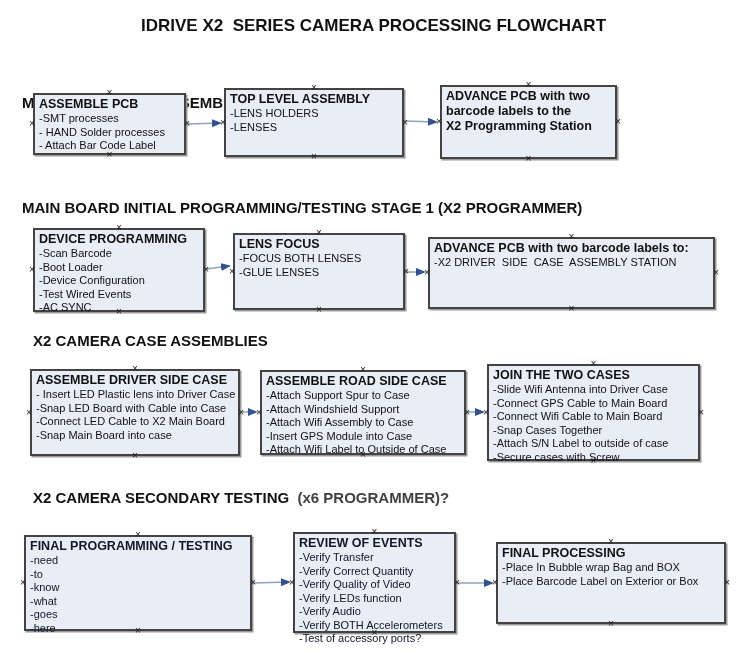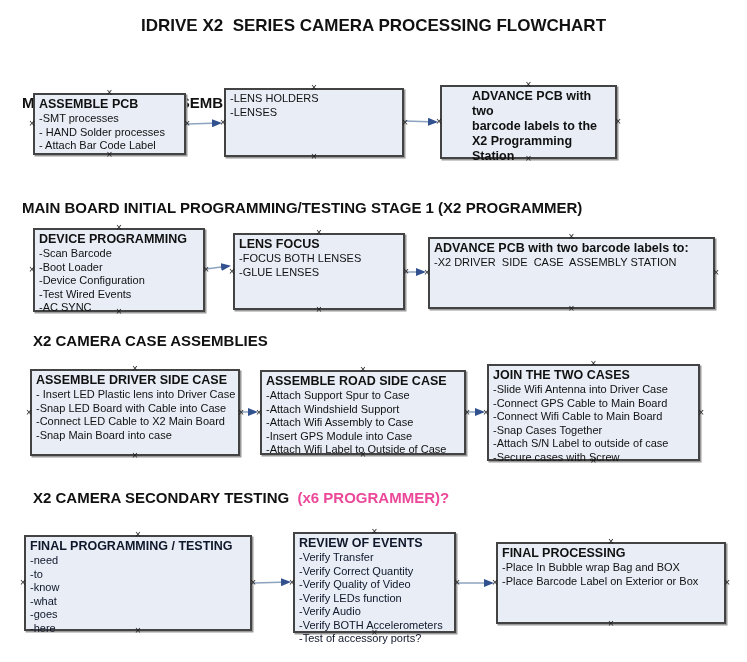--- a/index.html
+++ b/index.html
@@ -7,27 +7,27 @@
     position:relative;width:747px;height:662px;background:#ffffff;
     font-family:"Liberation Sans",sans-serif;overflow:hidden;color:#111;border-radius:21px;
   }
   .page-title{
     position:absolute;top:16px;left:0;width:100%;text-align:center;
     font-size:17px;font-weight:bold;white-space:pre;color:#111;
   }
   .section-header{
     position:absolute;font-size:15px;font-weight:bold;white-space:pre-wrap;color:#111;
   }
-  .section-header .red-part{color:#ec4899;}
+  .section-header .red-part{color:#404040;}
   .box{
     position:absolute;background:#e8edf6;border:2px solid #434343;
     box-sizing:border-box;padding:2px 4px;box-shadow:1.5px 1.5px 0 #9a9a9a;
   }
   .box-title{font-size:12.5px;font-weight:bold;line-height:15px;white-space:pre;}
-  .box-title.multiline{white-space:pre-line;margin-left:26px;}
+  .box-title.multiline{white-space:pre-line;}
   .box-item{font-size:11px;line-height:13.5px;white-space:pre;}
   .red-text .box-title,.red-text .box-item{color:#0f172a;}
   .handle{
     position:absolute;font-size:10px;line-height:8px;color:#1a1a1a;
     font-weight:normal;z-index:3;user-select:none;
   }
   .h-top{left:50%;top:-6px;transform:translateX(-50%);}
   .h-bottom{left:50%;bottom:-6px;transform:translateX(-50%);}
   .h-left{left:-6px;top:50%;transform:translateY(-50%);}
   .h-right{right:-6px;top:50%;transform:translateY(-50%);}
@@ -54,20 +54,21 @@
     <div class="box-item">-SMT processes</div>
     <div class="box-item">- HAND Solder processes</div>
     <div class="box-item">- Attach Bar Code Label</div>
   </div>
 
   <div class="box" style="left:224px;top:88px;width:180px;height:69px;">
     <span class="handle h-top">×</span>
     <span class="handle h-bottom">×</span>
     <span class="handle h-left">×</span>
     <span class="handle h-right">×</span>
+    <div class="box-title">TOP LEVEL ASSEMBLY</div>
     <div class="box-item">-LENS HOLDERS</div>
     <div class="box-item">-LENSES</div>
   </div>
 
   <div class="box" style="left:440px;top:85px;width:177px;height:74px;">
     <span class="handle h-top">×</span>
     <span class="handle h-bottom">×</span>
     <span class="handle h-left">×</span>
     <span class="handle h-right">×</span>
     <div class="box-title multiline">ADVANCE PCB with two

